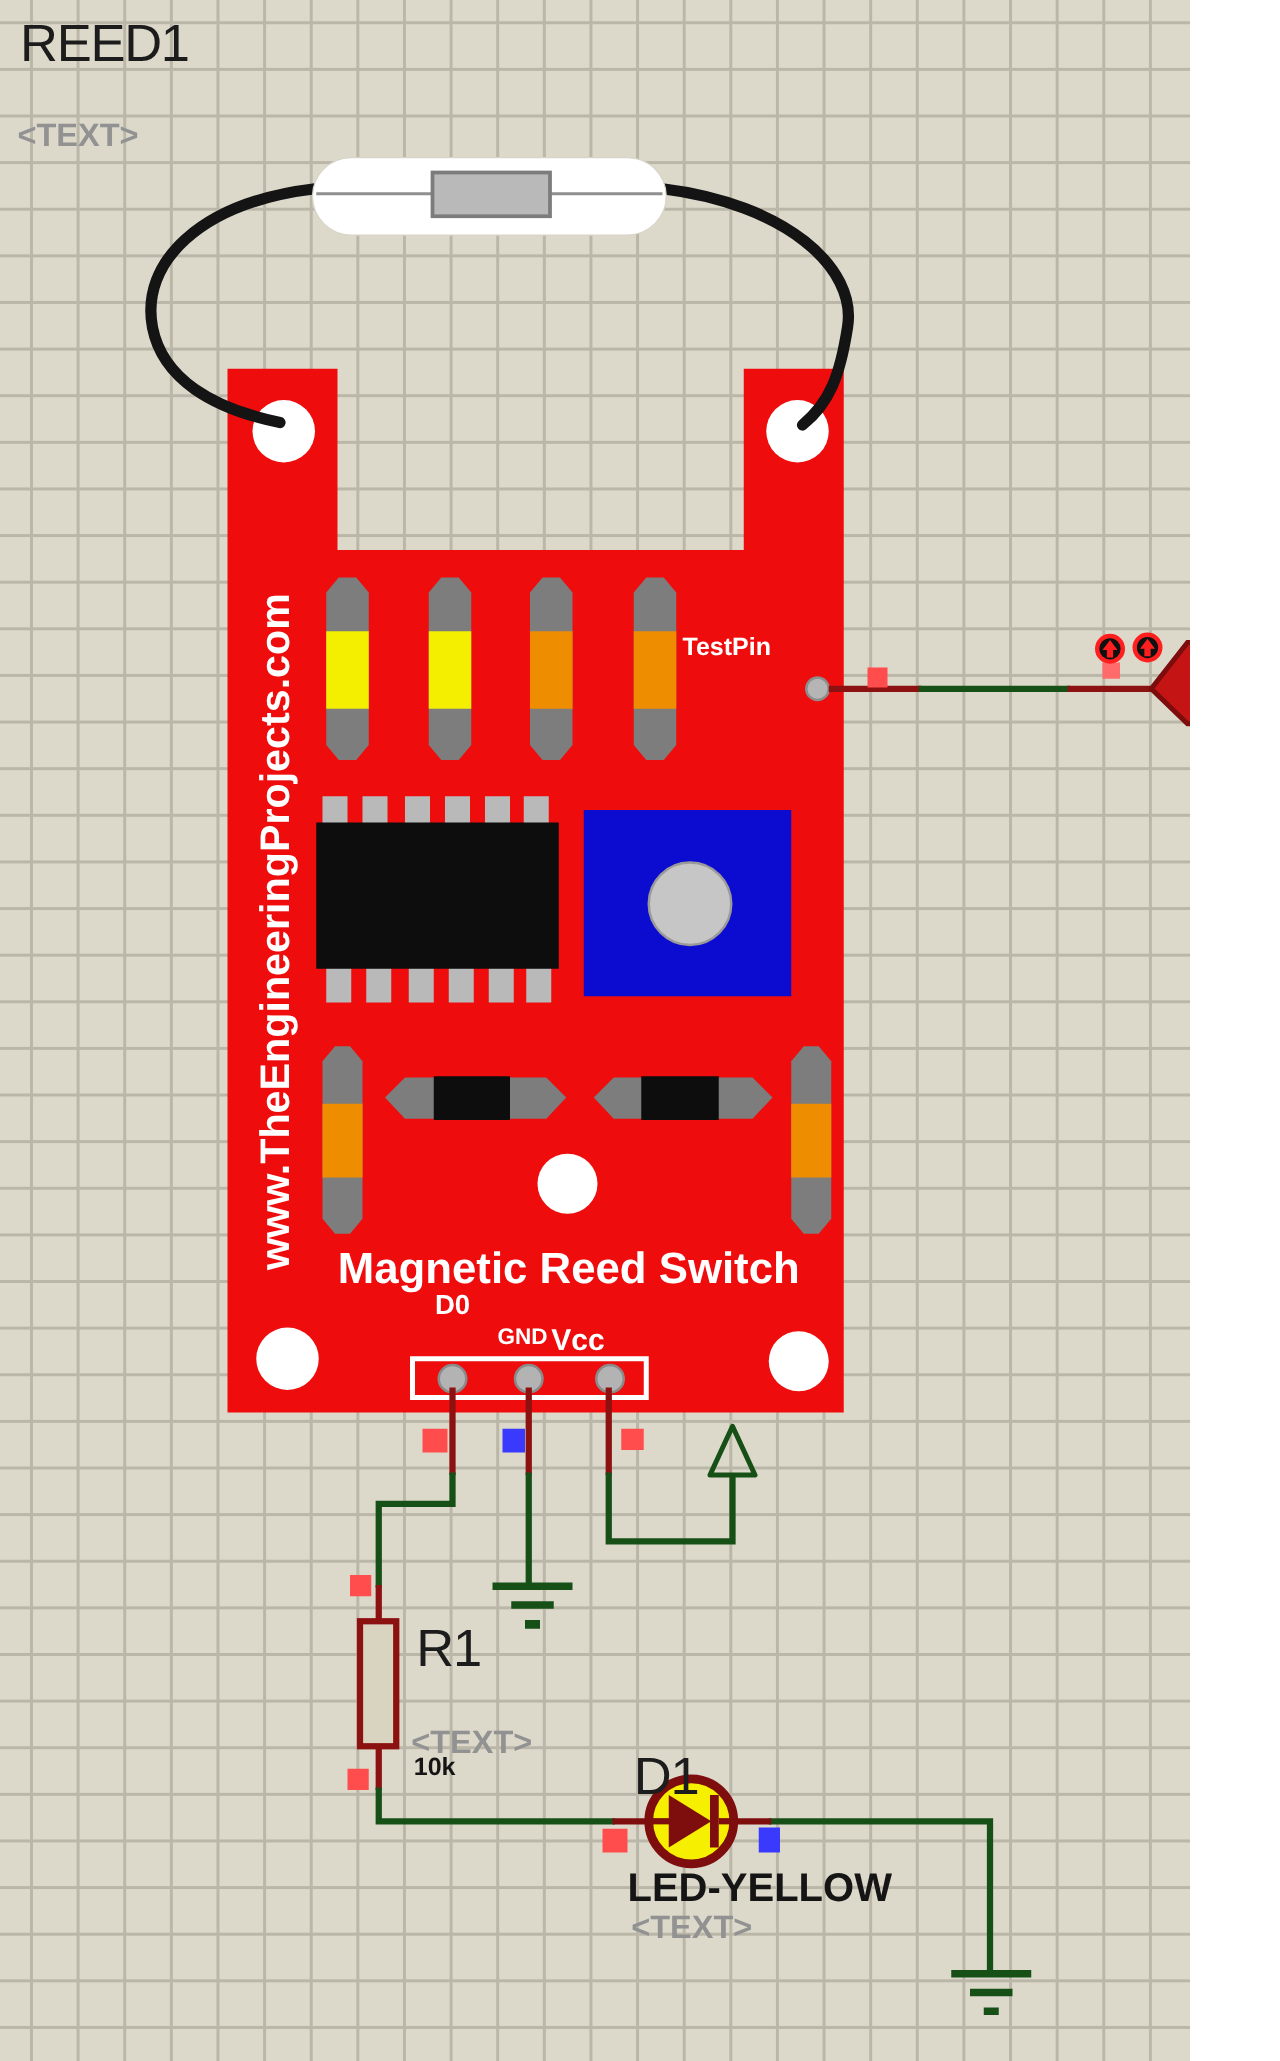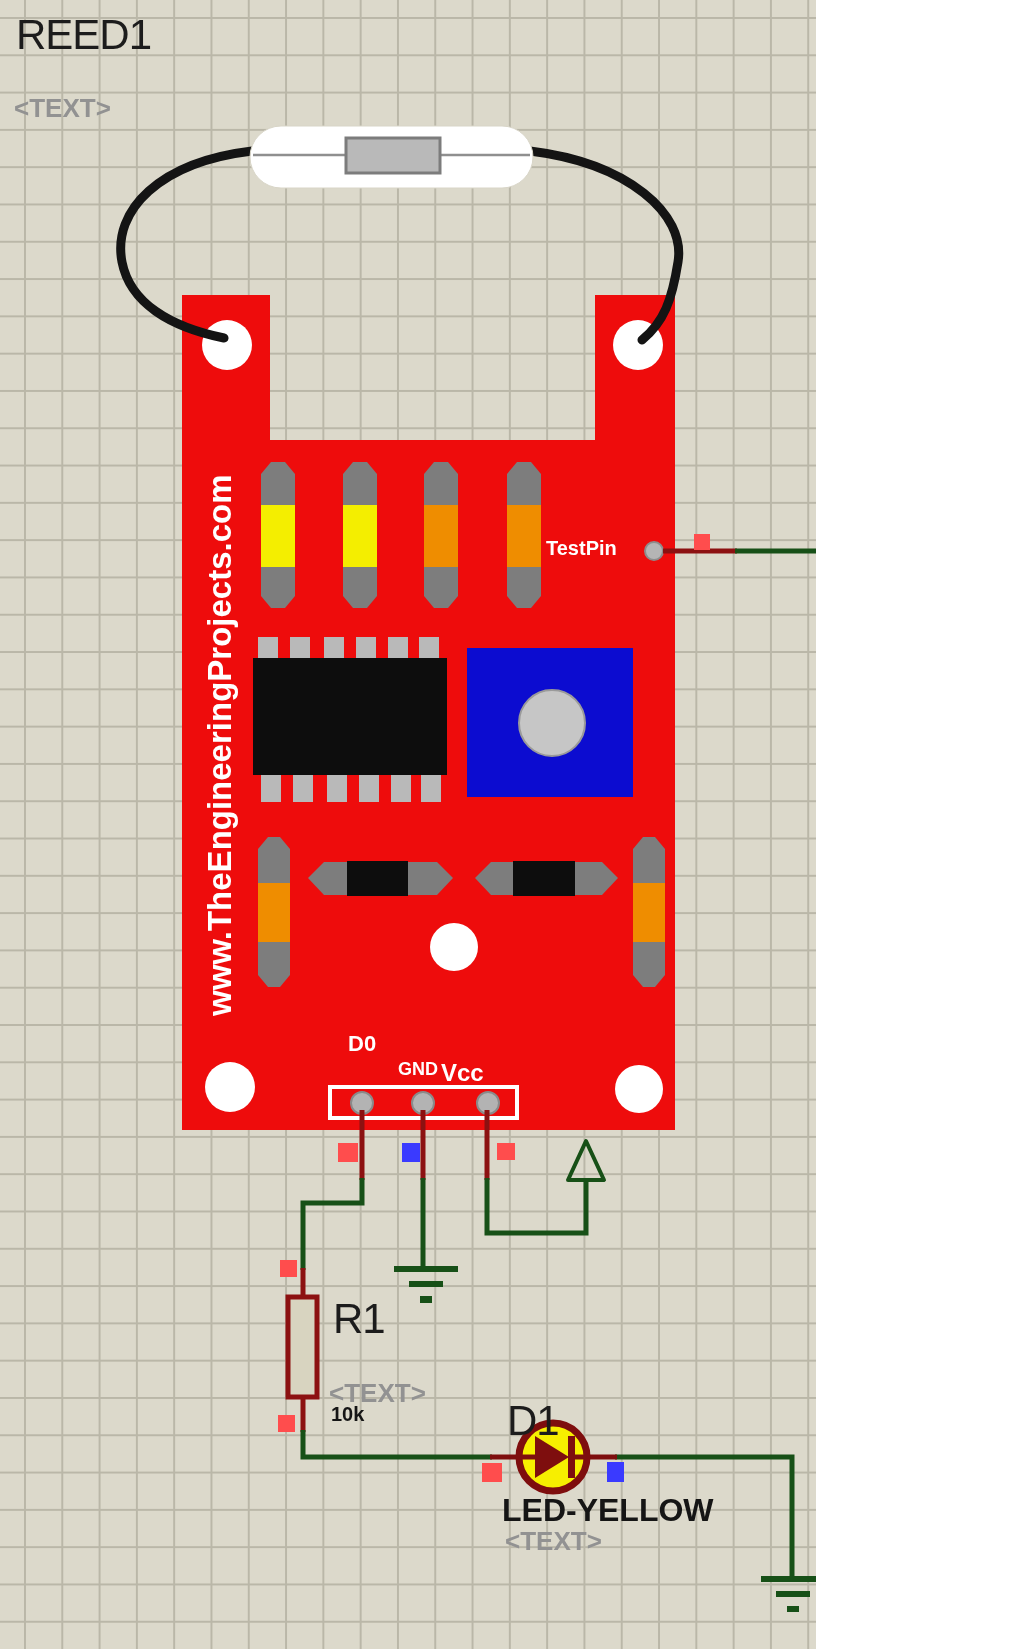--- a/index.html
+++ b/index.html
@@ -1,18 +1,18 @@
 <!DOCTYPE html>
 <html><head>
 <meta charset="utf-8">
 <style>
   html,body{margin:0;padding:0;}
   body{font-family:"Liberation Sans",sans-serif;}
   .canvas{
-    position:relative;width:816px;height:1649px;overflow:hidden;
+    position:relative;width:952px;height:1649px;overflow:hidden;
     background-color:#dcd9cb;
     background-image:
       linear-gradient(to right,#bab7a8 2px,transparent 2px),
       linear-gradient(to bottom,#bab7a8 2px,transparent 2px);
     background-size:37.3px 37.3px;
     background-position:24px 17px;
     text-decoration:underline;
   }
   svg.layer{position:absolute;left:0;top:0;}
   .txt{position:absolute;white-space:nowrap;line-height:1.05;}
@@ -185,21 +185,22 @@
         <rect x="776" y="1591" width="34" height="6"></rect>
         <rect x="787" y="1606" width="12" height="6"></rect>
       </g>
     </g>
   </svg>
 
   <div class="txt ref" style="left:16px;top:13px;">REED1</div>
   <div class="txt ph" style="left:14px;top:95px;">&lt;TEXT&gt;</div>
 
   <div class="vtext">www.TheEngineeringProjects.com</div>
-  <div class="txt white" style="left:546px;top:538px;font-size:20px;">TestPin</div>
+  <div class="txt white board-title">Magnetic Reed Switch</div>
+  <div class="txt white" style="left:546px;top:508px;font-size:20px;">TestPin</div>
   <div class="txt white" style="left:348px;top:1032px;font-size:22px;text-align:right;">D0</div>
   <div class="txt white" style="left:398px;top:1060px;font-size:18px;">GND</div>
   <div class="txt white" style="left:441px;top:1060px;font-size:24px;">Vcc</div>
 
   <div class="txt terminal-num">1</div>
 
   <div class="txt ref" style="left:333px;top:1297px;text-align:center;">R1</div>
   <div class="txt val" style="left:331px;top:1392px;font-size:20px;margin-top:12px;">10k</div>
   <div class="txt ph" style="left:329px;top:1380px;">&lt;TEXT&gt;</div>
 

